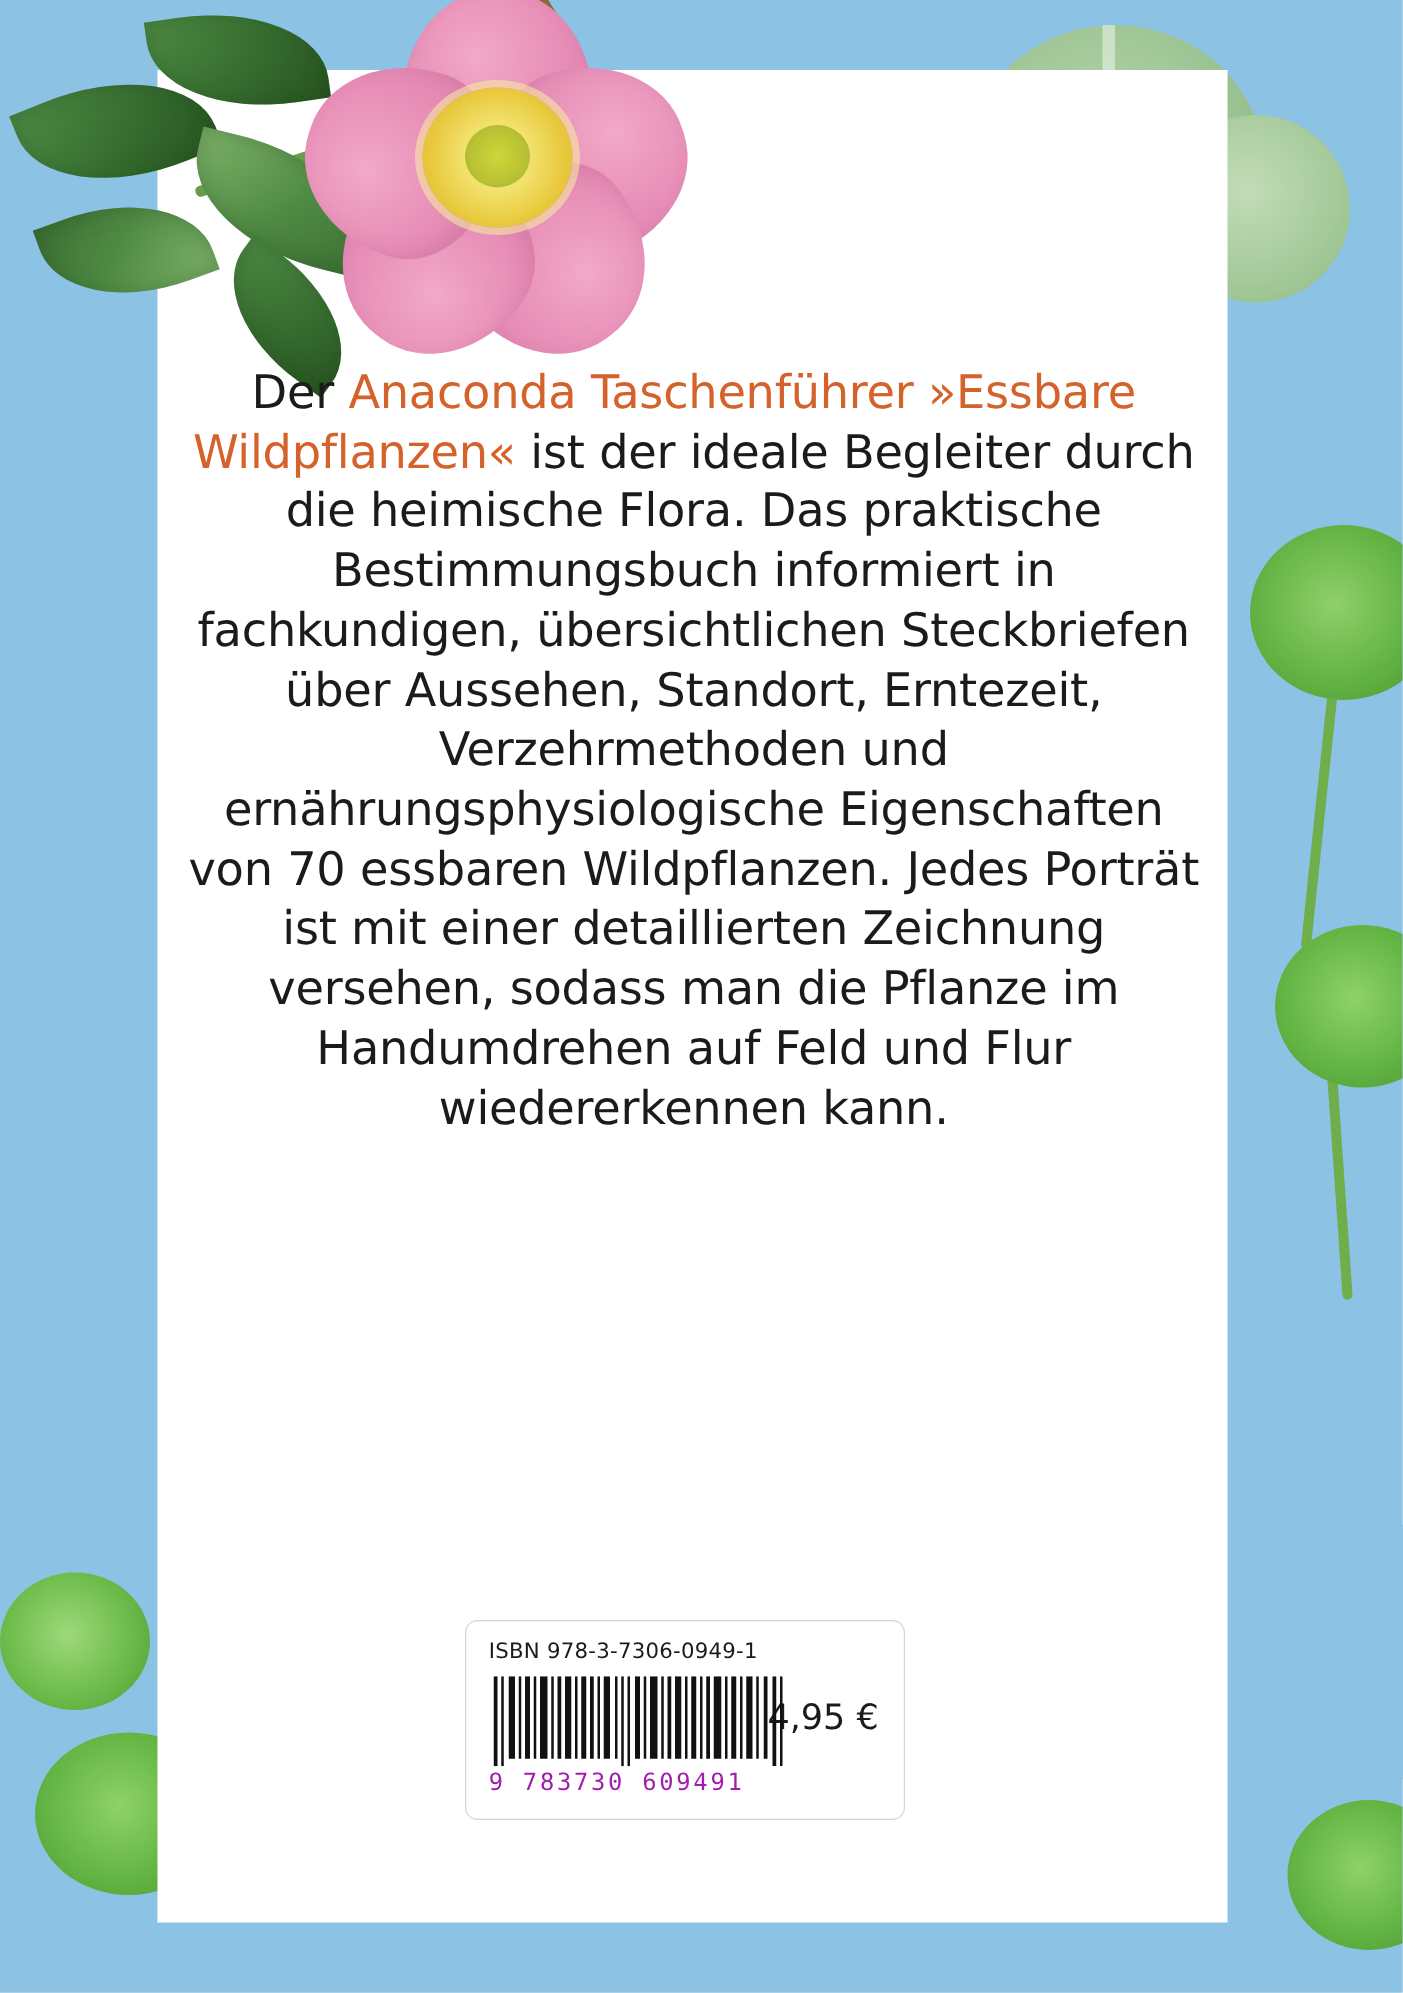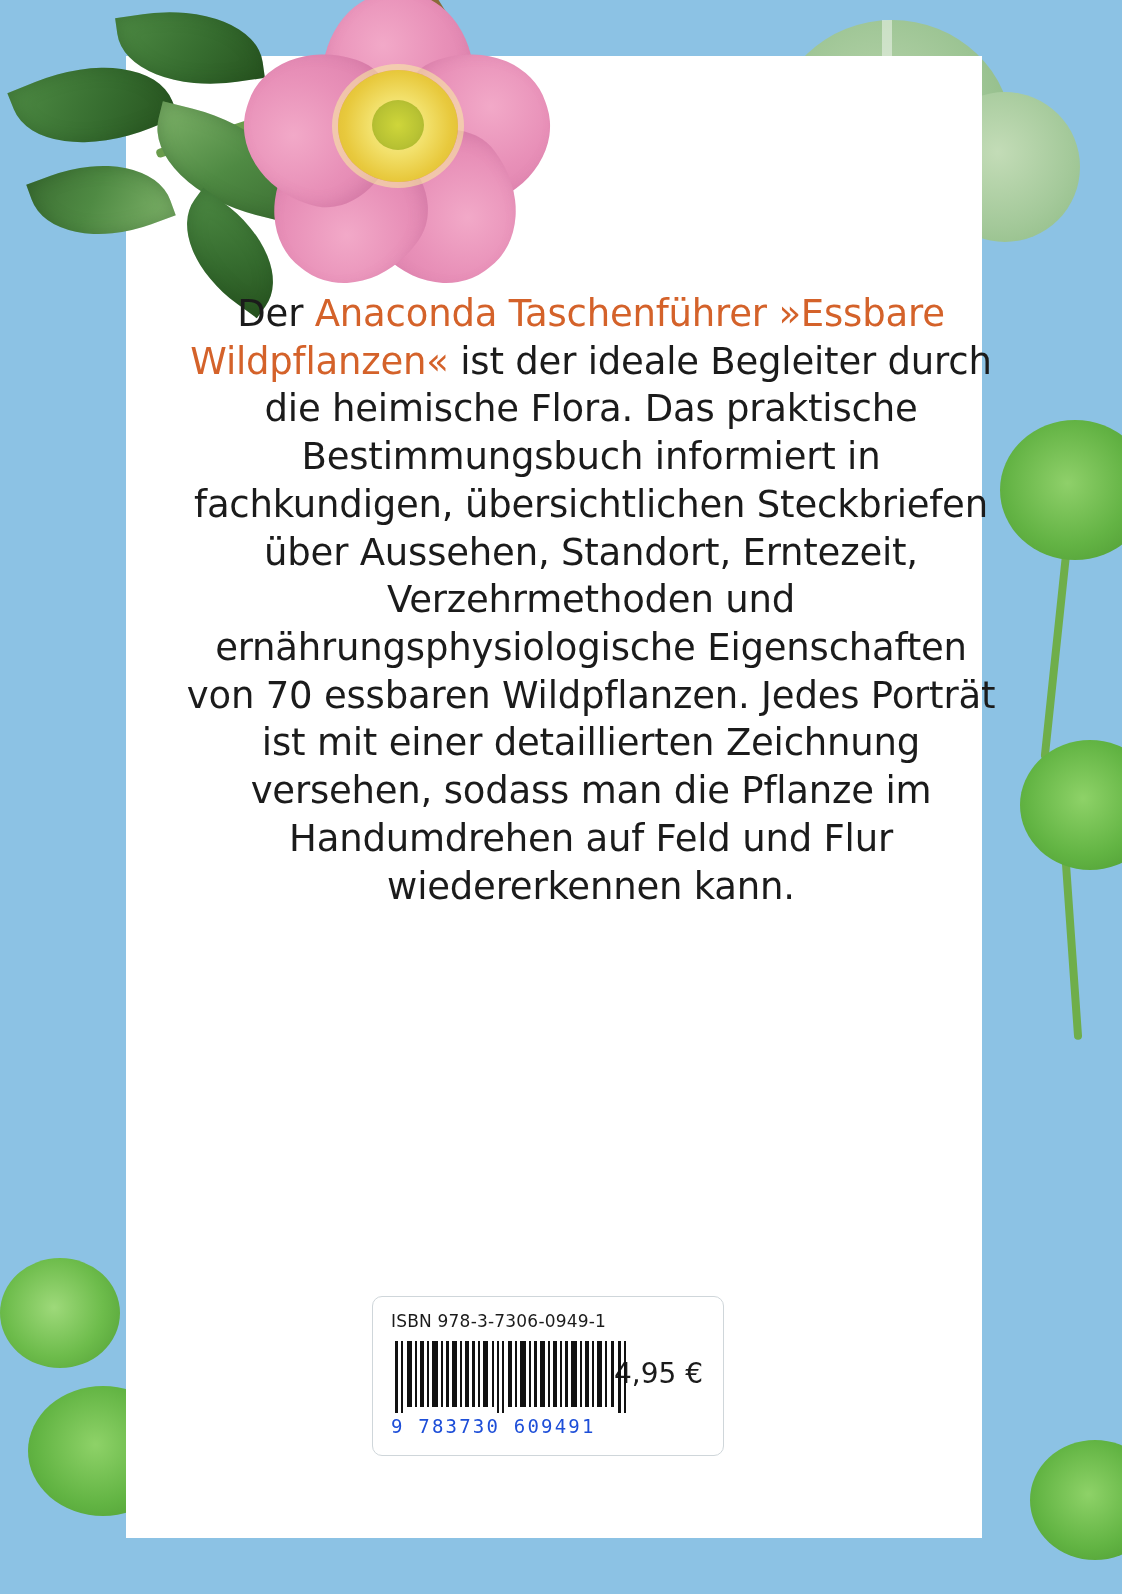--- a/index.html
+++ b/index.html
@@ -35,21 +35,20 @@
     position: absolute;
     left: 150px;
     top: 290px;
     width: 810px;
     text-align: center;
     font-family: "DejaVu Sans", sans-serif;
     font-size: 37px;
     line-height: 1.29;
     color: #1b1b1b;
     letter-spacing: -0.2px;
-    margin-left: 36px;
   }
   .blurb .hl {
     color: #d4622a;
   }
 
   
   .isbn-box {
     position: absolute;
     left: 372px;
     top: 1296px;
@@ -85,21 +84,21 @@
     height: 72px;
   }
   .barcode-digits {
     position: absolute;
     left: 18px;
     top: 118px;
     width: 240px;
     font-family: "DejaVu Sans Mono", monospace;
     font-size: 19px;
     letter-spacing: 2.2px;
-    color: #1d4ed8;
+    color: #a21caf;
   }
 
   
   .deco { position: absolute; pointer-events: none; }
 
   
   .rose { left: 248px; top: -10px; width: 300px; height: 300px; }
   .petal {
     position: absolute;
     width: 152px;

